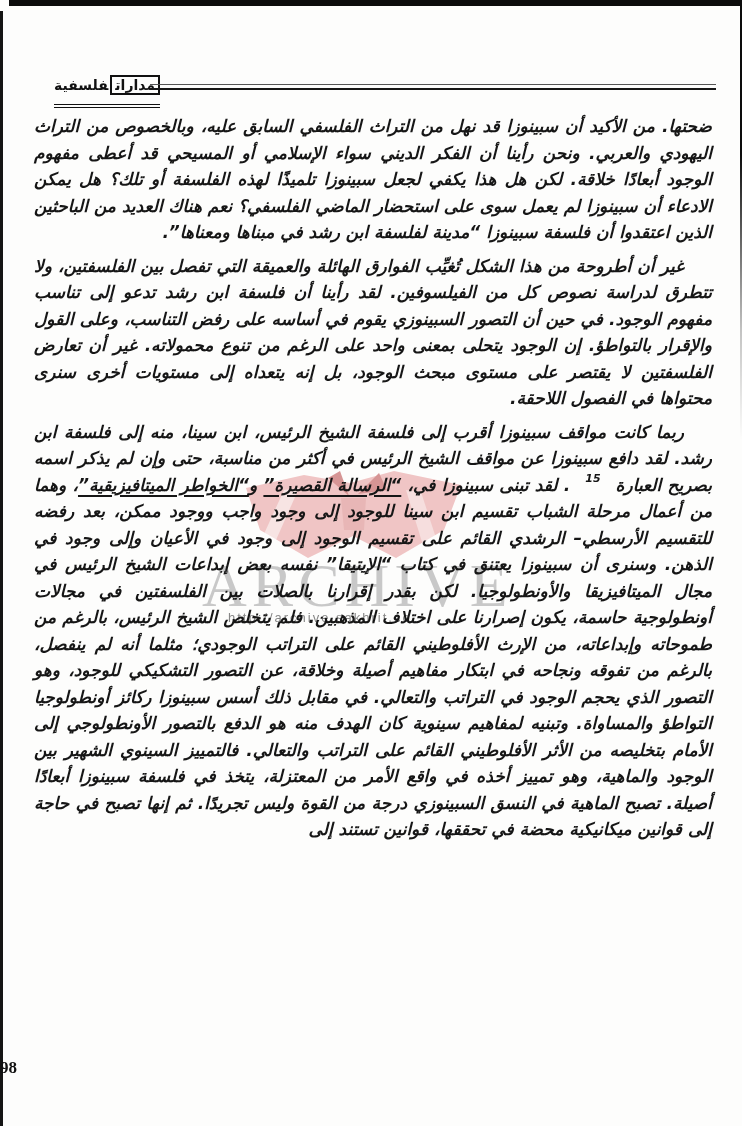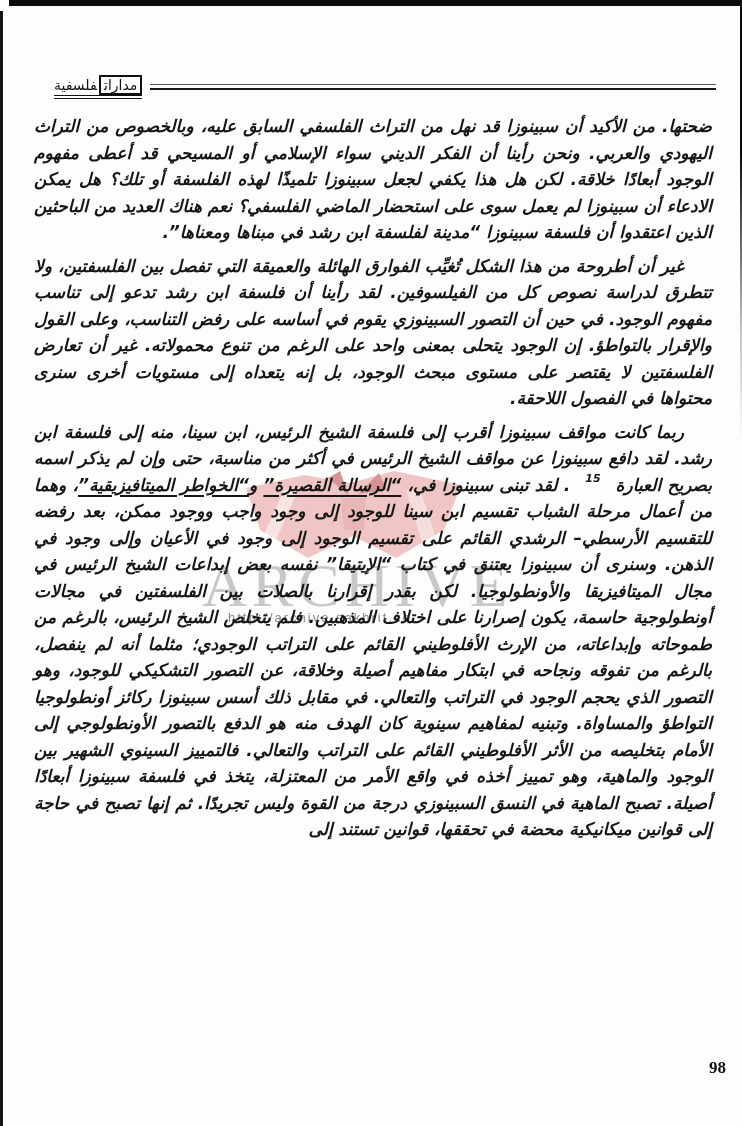--- a/index.html
+++ b/index.html
@@ -10,22 +10,22 @@
   }
   
   .border-top{position:absolute;top:0;left:9px;right:0;height:6px;background:#0c0c0c;}
   .border-left{position:absolute;top:11px;left:0;bottom:0;width:3px;background:#141414;}
   .border-right{position:absolute;top:0;right:0;width:2px;height:440px;
     background:linear-gradient(#0c0c0c 0%,#0c0c0c 35%,rgba(20,20,20,.25) 75%,transparent 100%);}
   
   .header{position:absolute;top:74px;left:0;right:26px;height:34px;}
   .logo{
     position:absolute;left:54px;top:2px;direction:rtl;display:inline-block;
-    font-weight:normal;font-size:14px;color:#111;line-height:18px;white-space:nowrap;
-    padding-bottom:1px;border-bottom:4px double #111;
+    font-weight:bold;font-size:14px;color:#111;line-height:18px;white-space:nowrap;
+    padding-bottom:10px;border-bottom:4px double #111;
   }
   .logo .boxed{border:2px solid #111;padding:0 3px;margin-left:2px;}
   .header-rule{
     position:absolute;left:150px;right:0;top:10px;height:3px;
     border-top:1px solid #555;border-bottom:2px solid #161616;
   }
   
   .wm-layer{position:absolute;inset:0;z-index:1;pointer-events:none;}
   .wm-logo{position:absolute;left:246px;top:468px;opacity:.5;}
   .wm-archive{
@@ -43,21 +43,21 @@
     position:absolute;left:34px;right:30px;top:113px;z-index:2;
     direction:rtl;text-align:justify;
     font-size:17px;font-weight:bold;color:#161616;line-height:26.5px;
   }
   .text-block p{margin:0 0 7px 0;font-style:italic;}
   .text-block p.indent{text-indent:28px;}
   .text-block .u{text-decoration:underline;text-underline-offset:4px;text-decoration-thickness:1.5px;}
   .text-block sup{font-size:11px;line-height:0;position:relative;top:-2px;margin:0 15px;}
   
   .page-number{
-    position:absolute;left:0;right:16px;top:1058px;text-align:right;z-index:2;
+    position:absolute;left:0;right:0;top:1058px;text-align:left;z-index:2;
     font-family:"Liberation Serif",serif;font-size:17px;font-weight:bold;color:#111;
   }
 </style>
 </head>
 <body>
 
 <div id="page">
 
   <div class="border-top"></div>
   <div class="border-left"></div>

